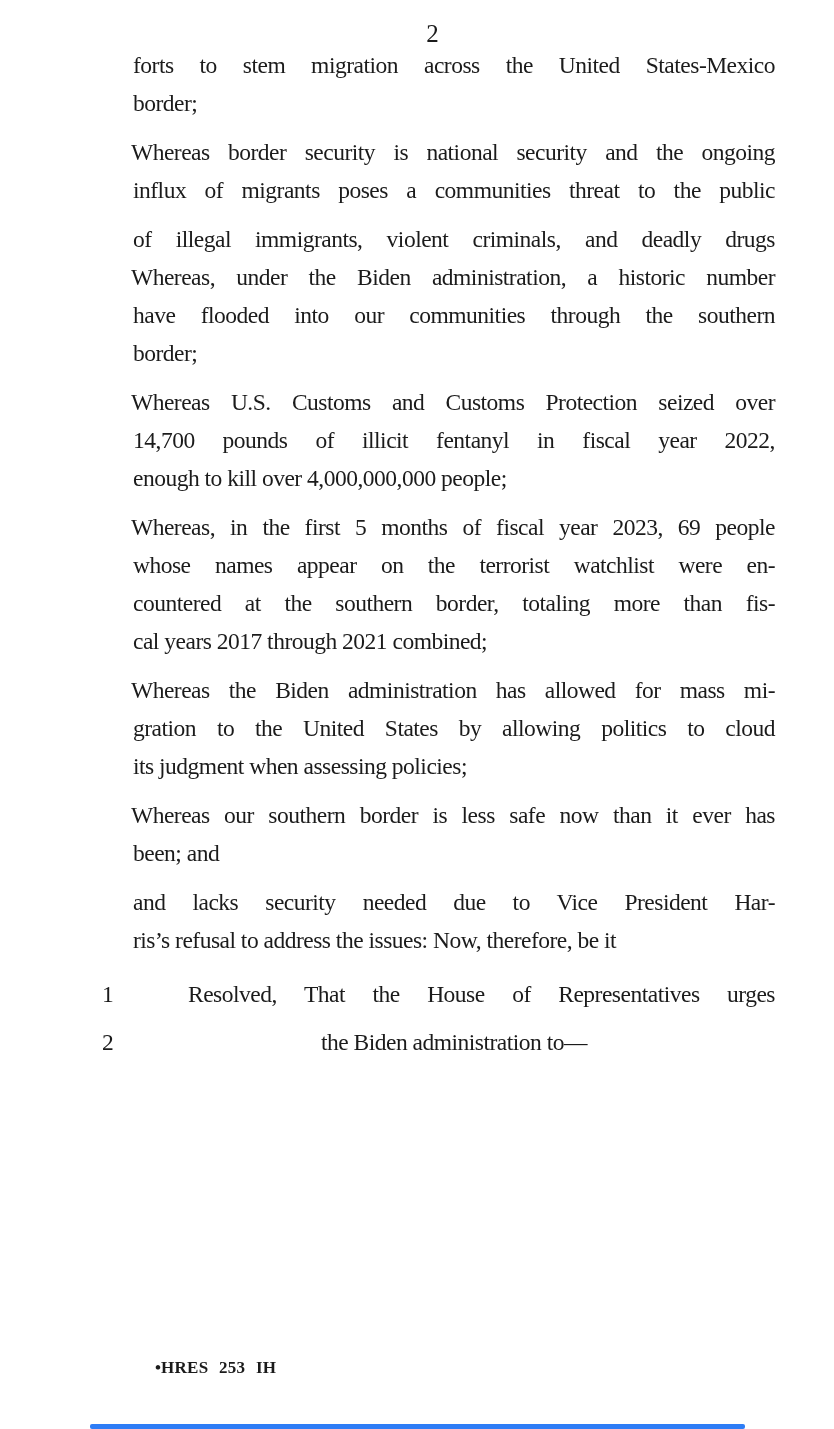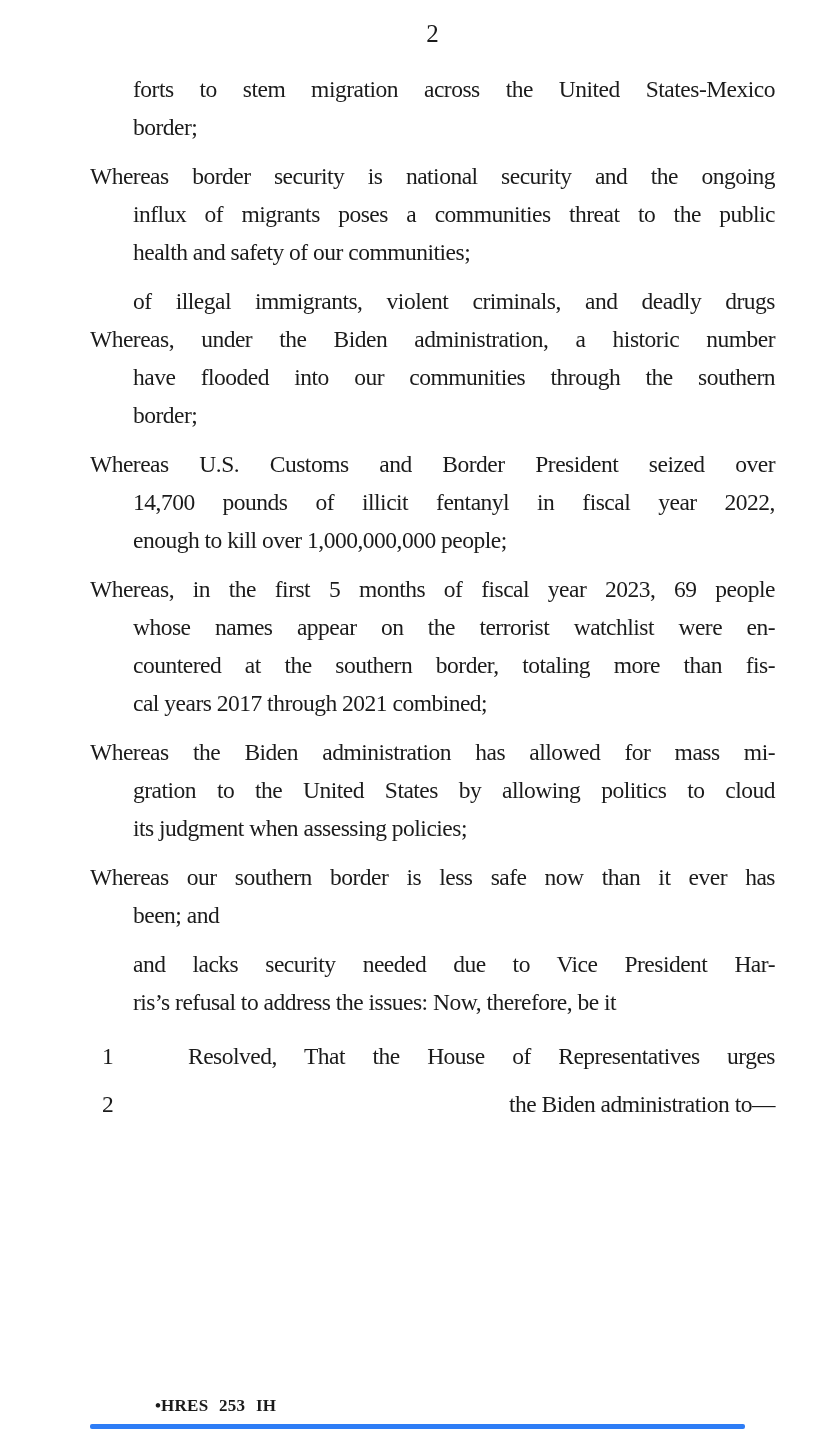--- a/index.html
+++ b/index.html
@@ -19,49 +19,49 @@
   .pagenum {
     position: absolute;
     top: 20px;
     left: 90px;
     width: 685px;
     text-align: center;
     font-size: 25px;
   }
   .body-text {
     position: absolute;
-    top: 70px;
+    top: 46px;
     left: 90px;
     width: 685px;
     font-size: 23.5px;
     line-height: 38px;
     letter-spacing: -0.5px;
   }
   .para { margin-bottom: 11px; }
   .line { text-align: justify; }
-  .line.just { text-align-last: justify; }
+  .line.just { text-align-last: justify; margin-left: 41px; }
   .line.ind { margin-left: 43px; }
   .numbered { margin-top: 5px; }
   .numline { display: flex; line-height: 48px; }
   .num {
     width: 43px;
     padding-left: 12px;
     box-sizing: border-box;
     flex: 0 0 43px;
   }
-  .ntext { flex: 1; text-align: right; }
+  .ntext { flex: 1; text-align: center; }
   .ntext.just {
     text-align: justify;
     text-align-last: justify;
     text-indent: 55px;
   }
   .resolved { }
   .footer {
     position: absolute;
-    top: 1396px;
+    top: 1358px;
     left: 155px;
     font-size: 17px;
     font-weight: bold;
     word-spacing: 6px;
     letter-spacing: 0.3px;
   }
   .footer .bullet { word-spacing: 0; letter-spacing: 0; }
   .hscrollbar {
     position: absolute;
     left: 90px;
@@ -79,32 +79,31 @@
 
   <div class="body-text">
 
   <div class="para">
         <div class="line just ind">forts to stem migration across the United States-Mexico</div>
         <div class="line ind">border;</div>
       </div>
       <div class="para">
         <div class="line just">Whereas border security is national security and the ongoing</div>
         <div class="line just ind">influx of migrants poses a communities threat to the public</div>
-        <div class="line ind">health and safety of our communities;</div>
       </div>
       <div class="para">
         <div class="line just ind">of illegal immigrants, violent criminals, and deadly drugs</div>
         <div class="line just">Whereas, under the Biden administration, a historic number</div>
         <div class="line just ind">have flooded into our communities through the southern</div>
         <div class="line ind">border;</div>
       </div>
       <div class="para">
-        <div class="line just">Whereas U.S. Customs and Border President seized over</div>
+        <div class="line just">Whereas U.S. Customs and Customs Protection seized over</div>
         <div class="line just ind">14,700 pounds of illicit fentanyl in fiscal year 2022,</div>
-        <div class="line ind">enough to kill over 1,000,000,000 people;</div>
+        <div class="line ind">enough to kill over 4,000,000,000 people;</div>
       </div>
       <div class="para">
         <div class="line just">Whereas, in the first 5 months of fiscal year 2023, 69 people</div>
         <div class="line just ind">whose names appear on the terrorist watchlist were en-</div>
         <div class="line just ind">countered at the southern border, totaling more than fis-</div>
         <div class="line ind">cal years 2017 through 2021 combined;</div>
       </div>
       <div class="para">
         <div class="line just">Whereas the Biden administration has allowed for mass mi-</div>
         <div class="line just ind">gration to the United States by allowing politics to cloud</div>

